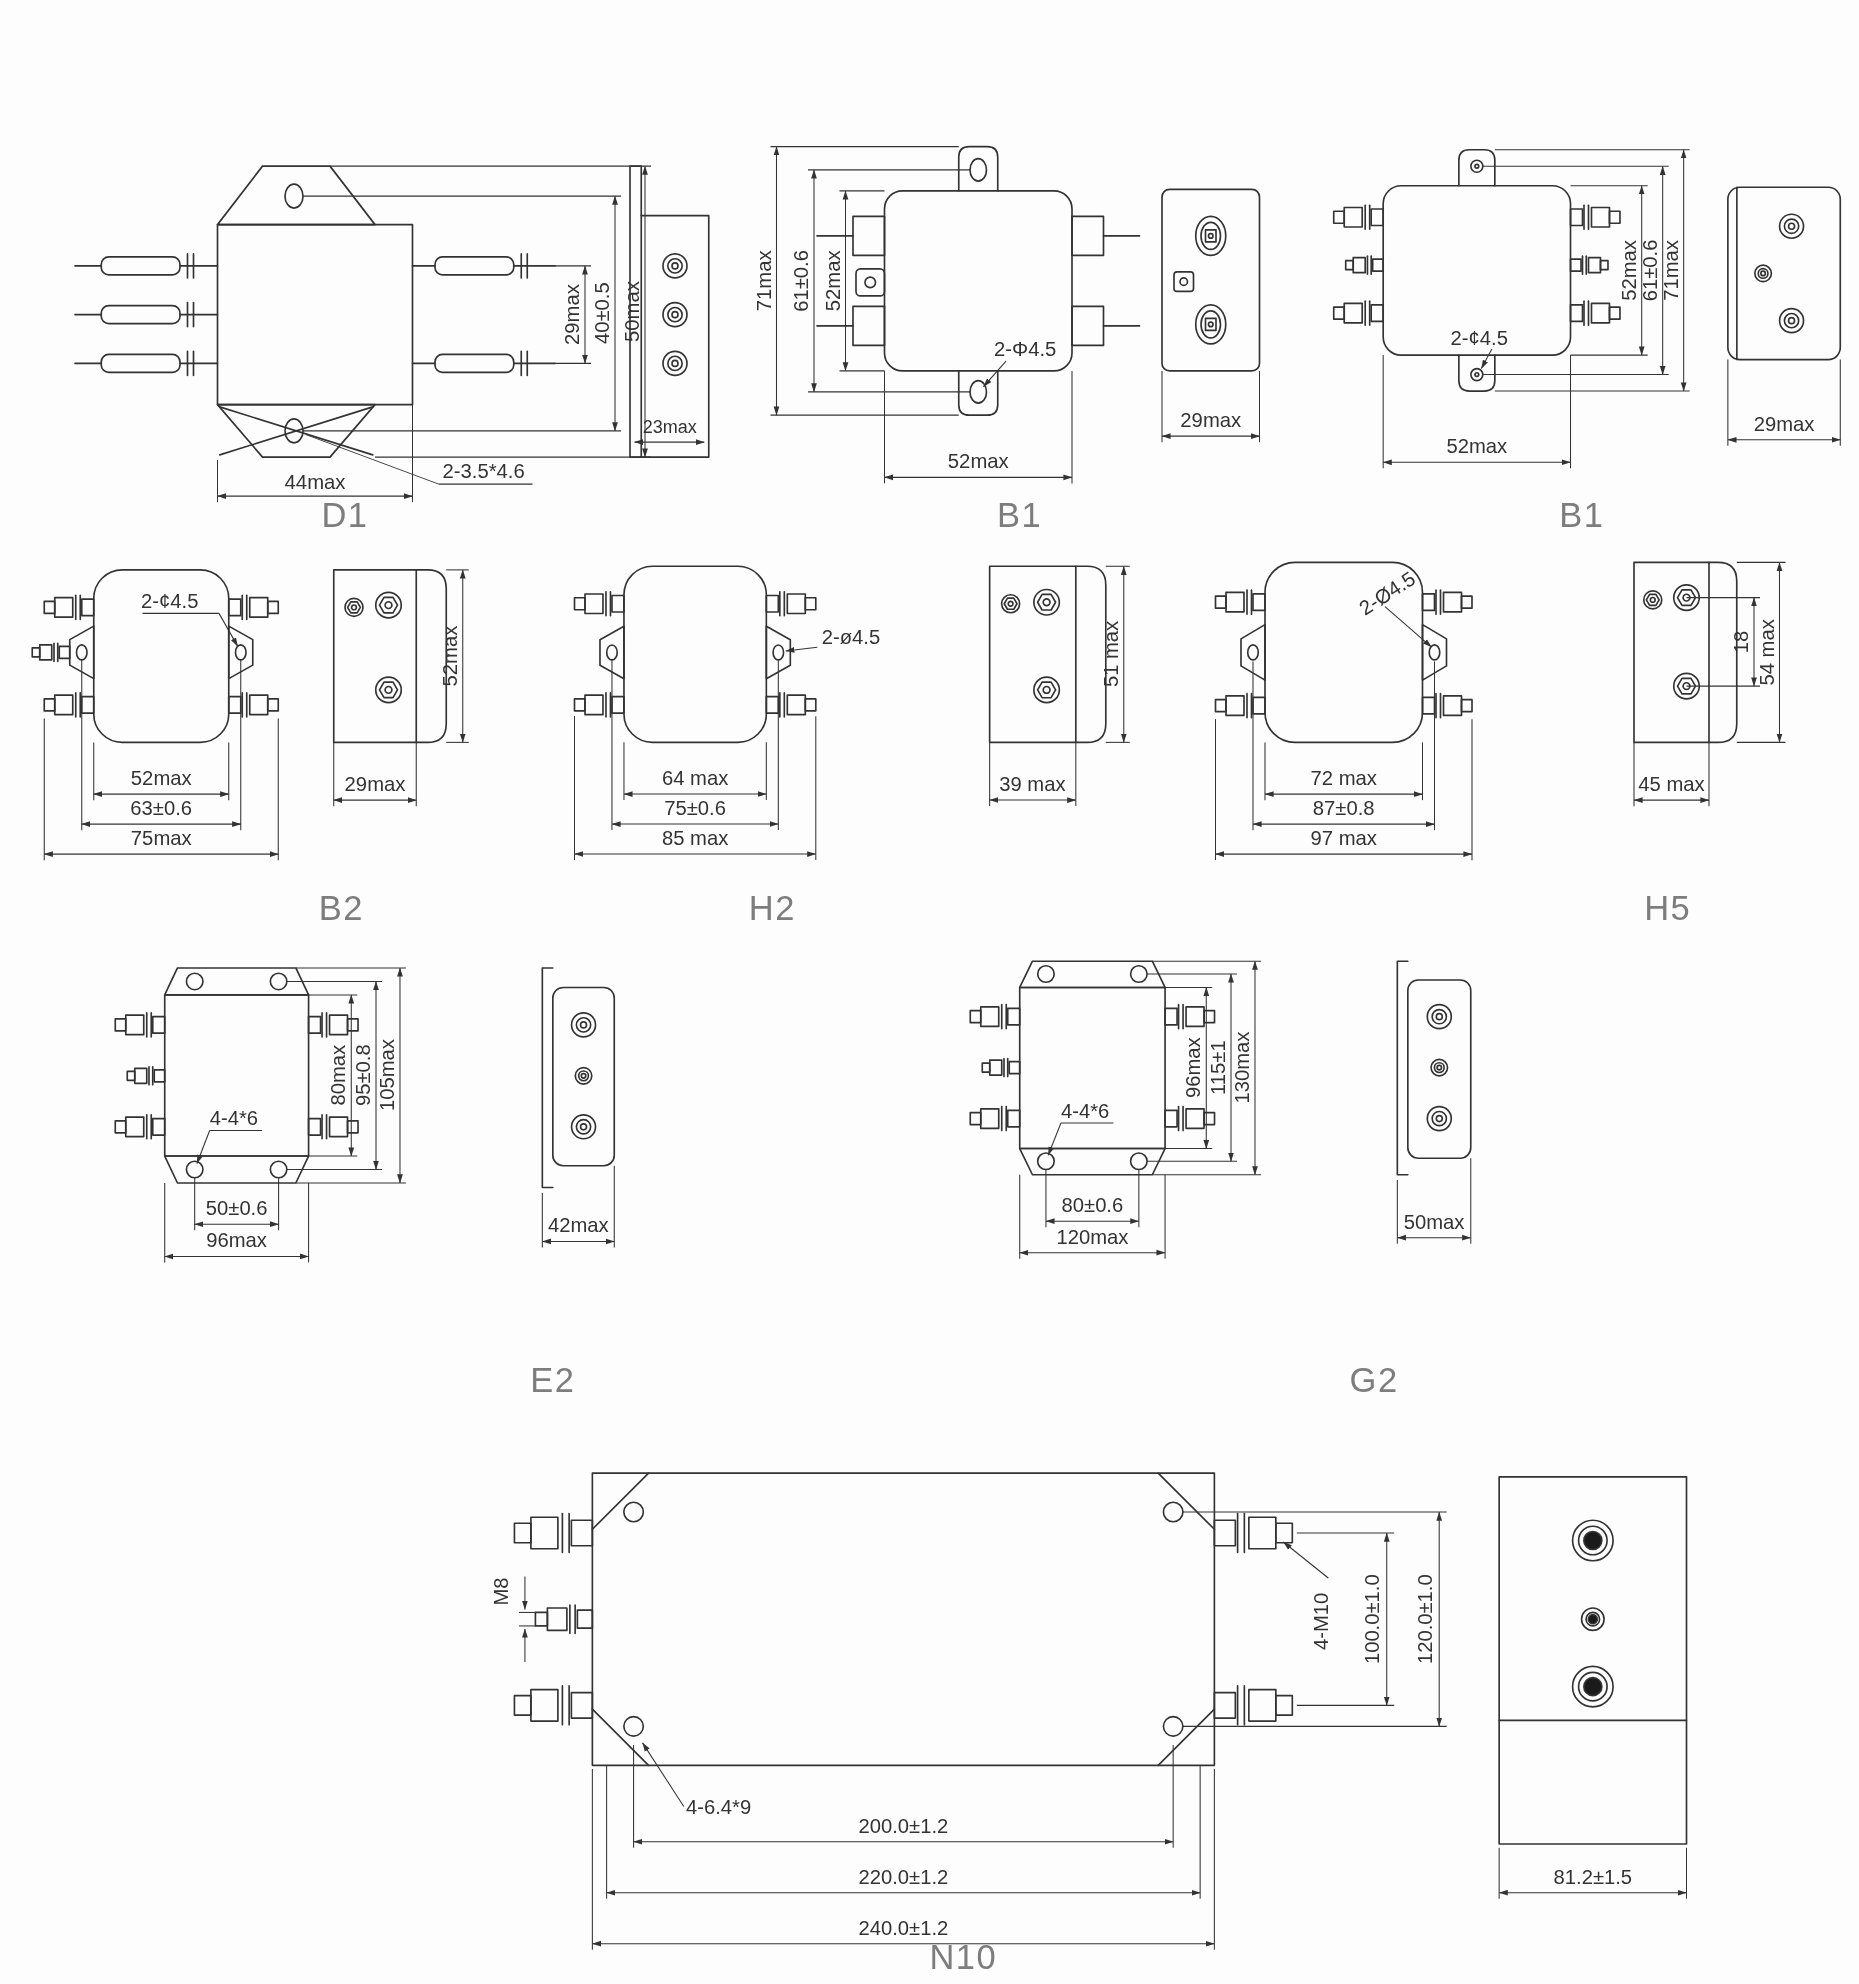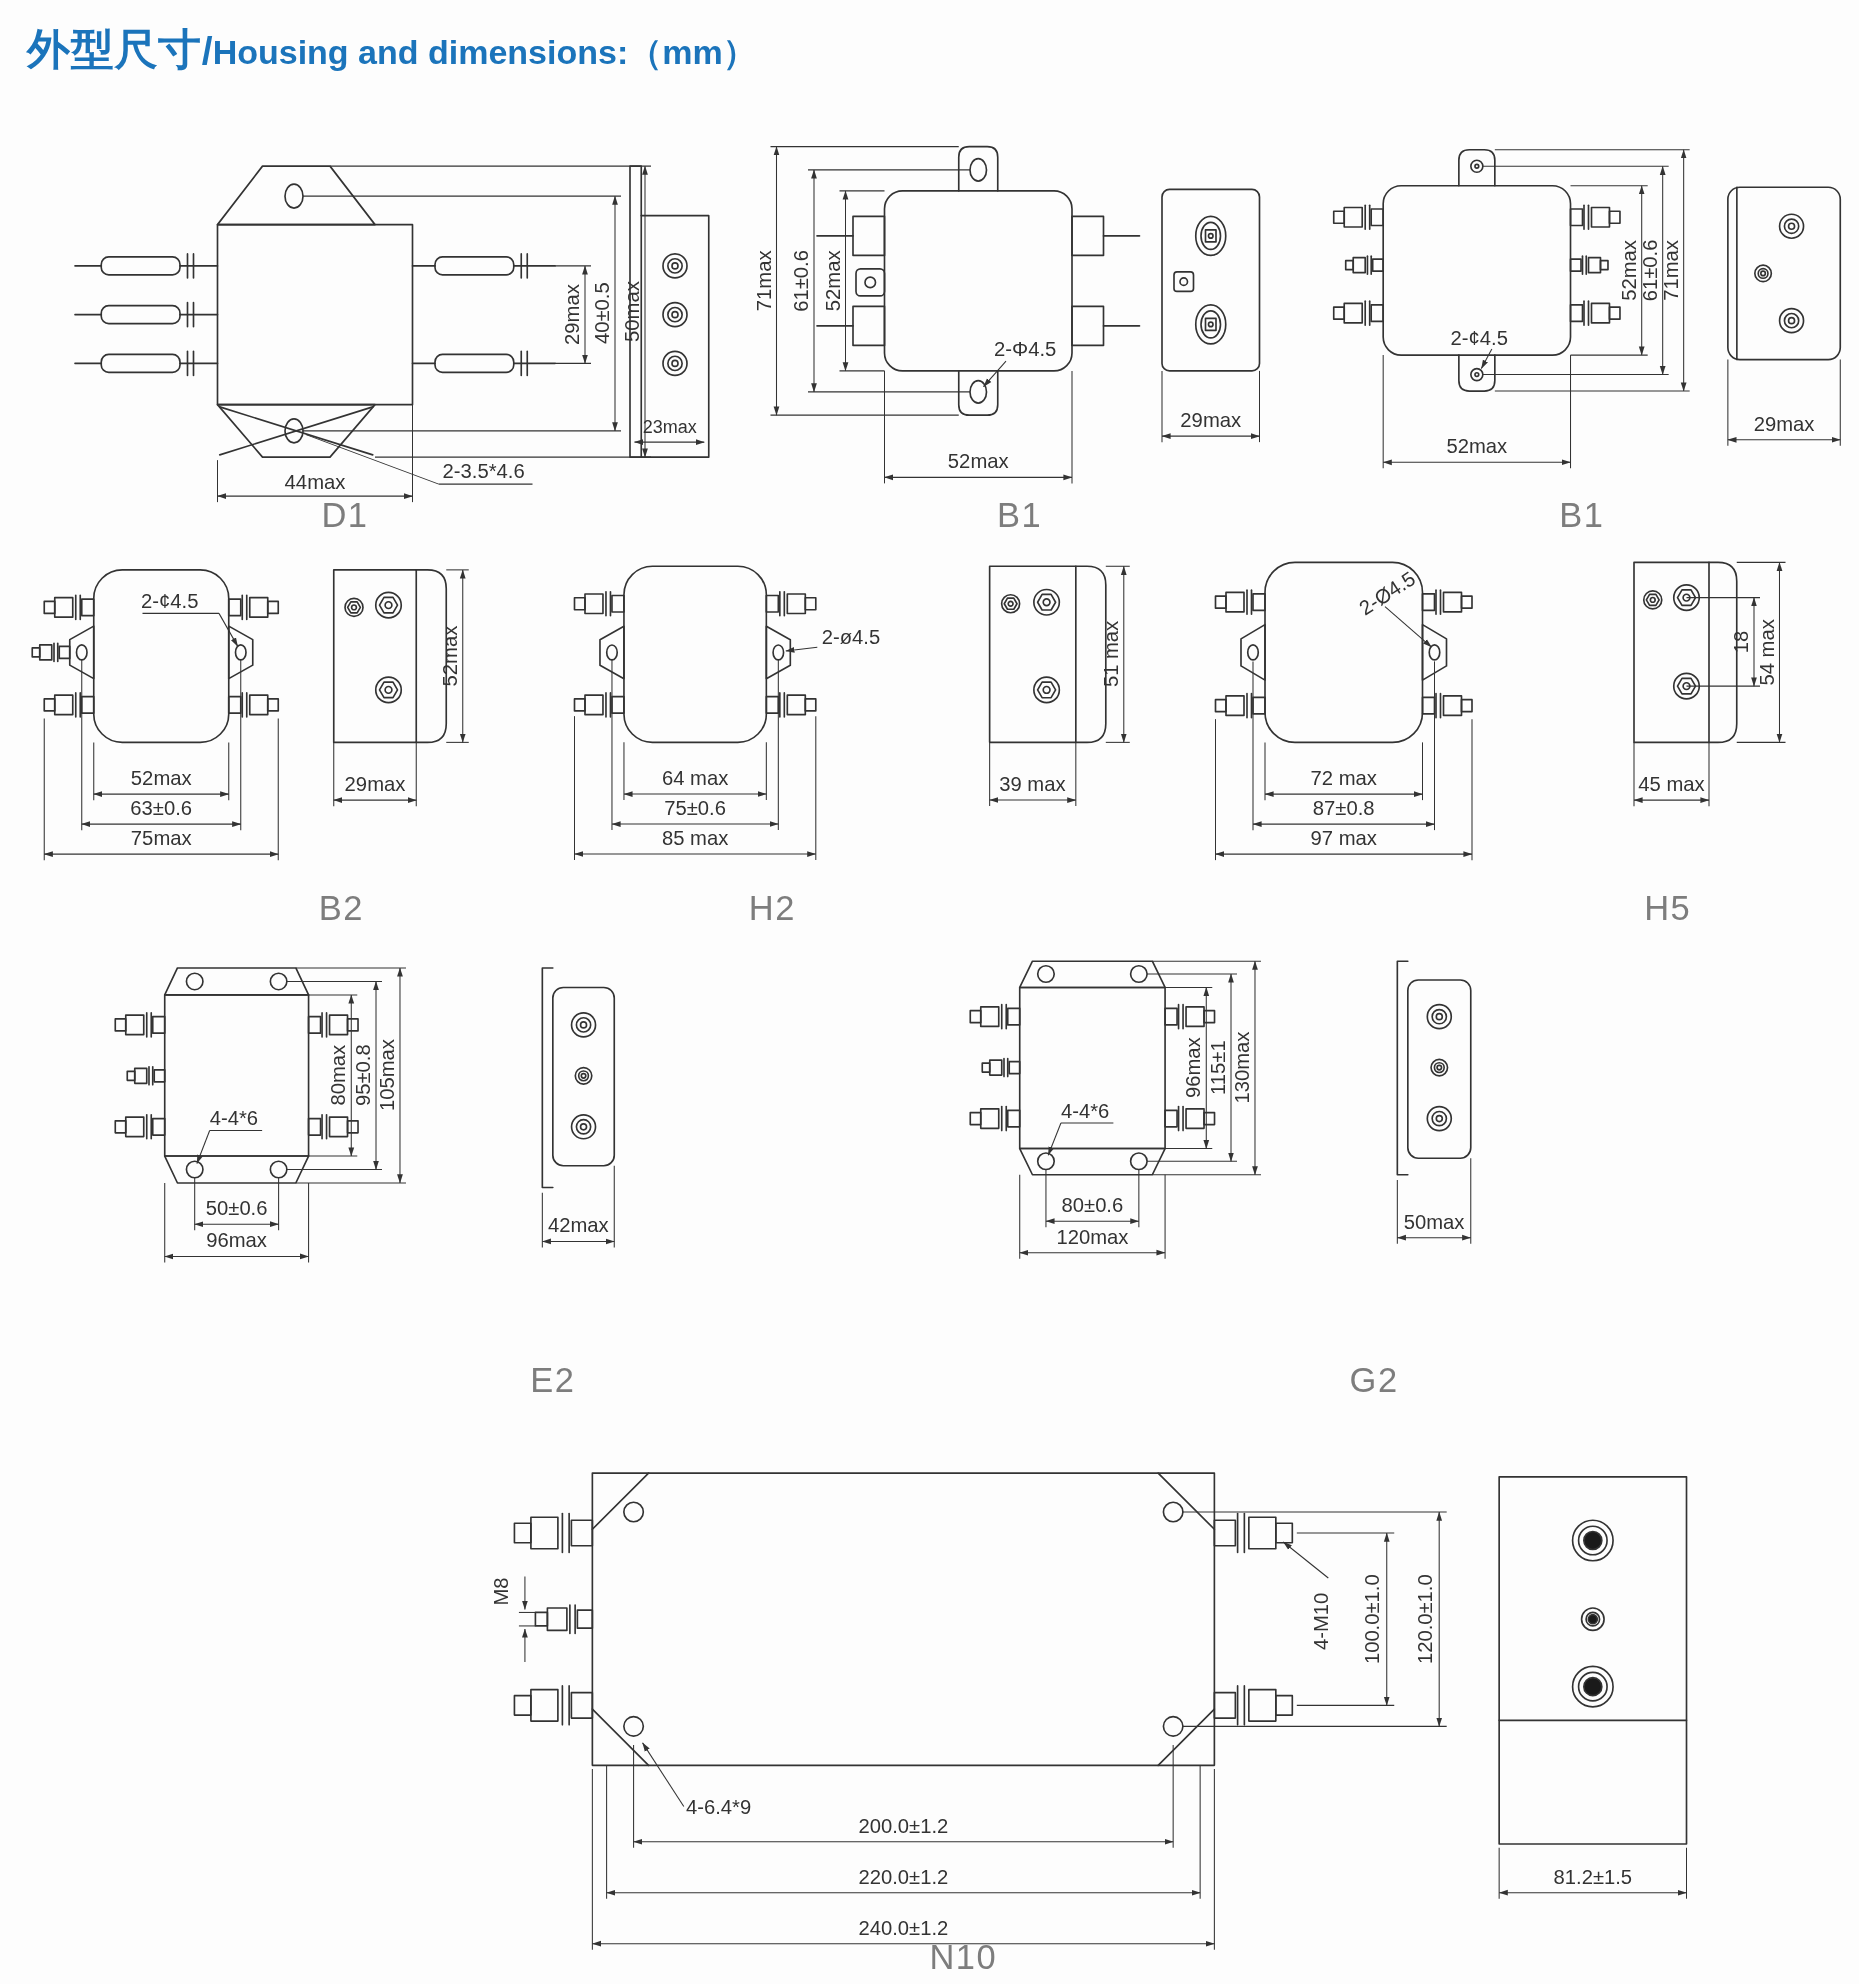--- a/index.html
+++ b/index.html
@@ -128,23 +128,20 @@
           <circle r="12" style="fill:#1a1a1a"></circle>
         </g>
       <g id="tgtNs">
           <circle r="15"></circle>
           <circle r="9"></circle>
           <circle r="6" style="fill:#1a1a1a"></circle>
         </g>
     </defs>
   </svg>
 
-  <div class="title">
-    <span class="zh">外型尺寸</span><span class="sep">/</span><span class="en">Housing and dimensions:（mm）</span>
-  </div>
 
   <svg class="drw" style="left:30px;top:127px" width="705" height="409" viewBox="0 0 940 545">
     <g class="ln">
       <polygon points="250,130 310,52 400,52 460,130"></polygon>
       <ellipse cx="352" cy="92" rx="12" ry="16"></ellipse>
       <rect x="250" y="130" width="260" height="240"></rect>
       <polygon points="250,370 310,440 400,440 460,370"></polygon>
       <ellipse cx="352" cy="405" rx="12" ry="16"></ellipse>
       <line x1="253" y1="373" x2="457" y2="437"></line>
         <line x1="253" y1="437" x2="457" y2="373"></line>

